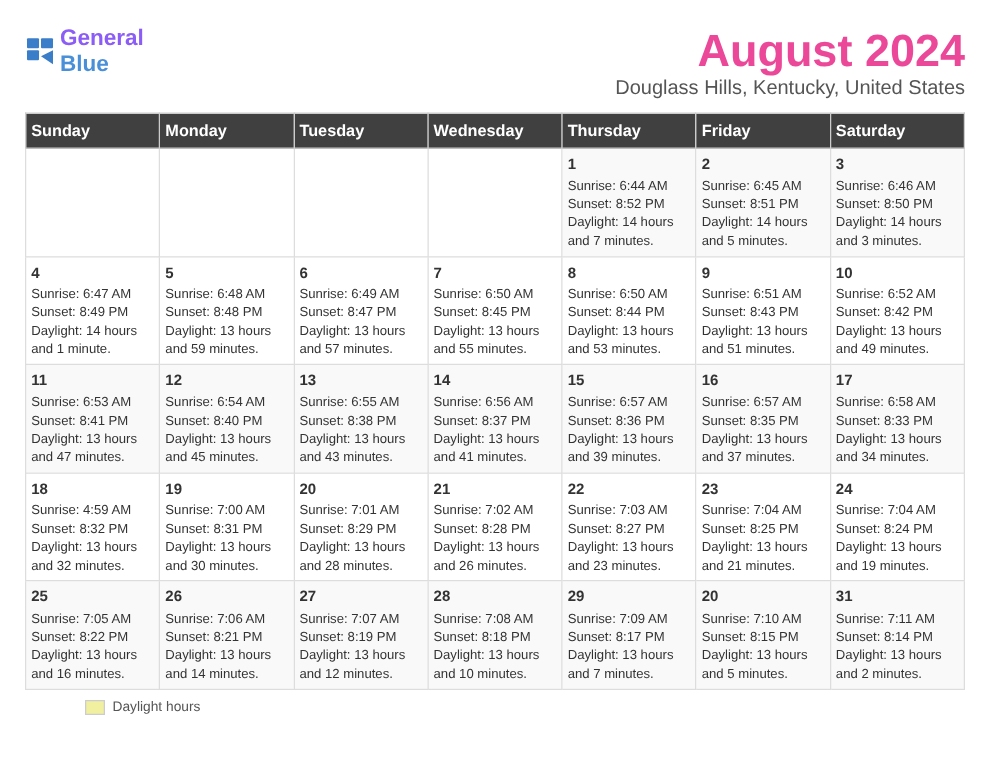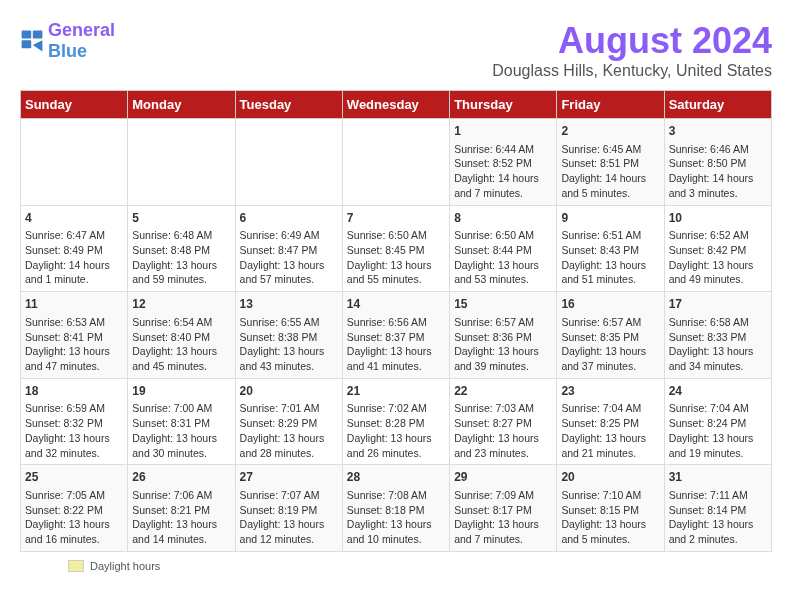--- a/index.html
+++ b/index.html
@@ -24,33 +24,33 @@
     .logo-icon {
       width: 24px;
       height: 24px;
     }
     .title-area {
       text-align: right;
     }
     .main-title {
       font-size: 36px;
       font-weight: bold;
-      color: #8b5cf6;
+      color: #ec4899;
     }
     .subtitle {
       font-size: 16px;
       color: #555;
     }
     table {
       width: 100%;
       border-collapse: collapse;
       font-size: 11px;
     }
     thead tr th {
-      background-color: #b91c1c;
+      background-color: #404040;
       color: #fff;
       padding: 6px 4px;
       text-align: left;
       font-size: 13px;
       font-weight: bold;
       border: 1px solid #ccc;
     }
     tbody tr td {
       border: 1px solid #ddd;
       vertical-align: top;
@@ -181,21 +181,21 @@
 Sunset: 8:36 PM
 Daylight: 13 hours and 39 minutes.</span></td>
         <td><span class="day-number">16</span><span style="white-space: pre-line;">Sunrise: 6:57 AM
 Sunset: 8:35 PM
 Daylight: 13 hours and 37 minutes.</span></td>
         <td><span class="day-number">17</span><span style="white-space: pre-line;">Sunrise: 6:58 AM
 Sunset: 8:33 PM
 Daylight: 13 hours and 34 minutes.</span></td>
       </tr>
       <tr>
-        <td><span class="day-number">18</span><span style="white-space: pre-line;">Sunrise: 6:59 AM
+        <td><span class="day-number">18</span><span style="white-space: pre-line;">Sunrise: 4:59 AM
 Sunset: 8:32 PM
 Daylight: 13 hours and 32 minutes.</span></td>
         <td><span class="day-number">19</span><span style="white-space: pre-line;">Sunrise: 7:00 AM
 Sunset: 8:31 PM
 Daylight: 13 hours and 30 minutes.</span></td>
         <td><span class="day-number">20</span><span style="white-space: pre-line;">Sunrise: 7:01 AM
 Sunset: 8:29 PM
 Daylight: 13 hours and 28 minutes.</span></td>
         <td><span class="day-number">21</span><span style="white-space: pre-line;">Sunrise: 7:02 AM
 Sunset: 8:28 PM

